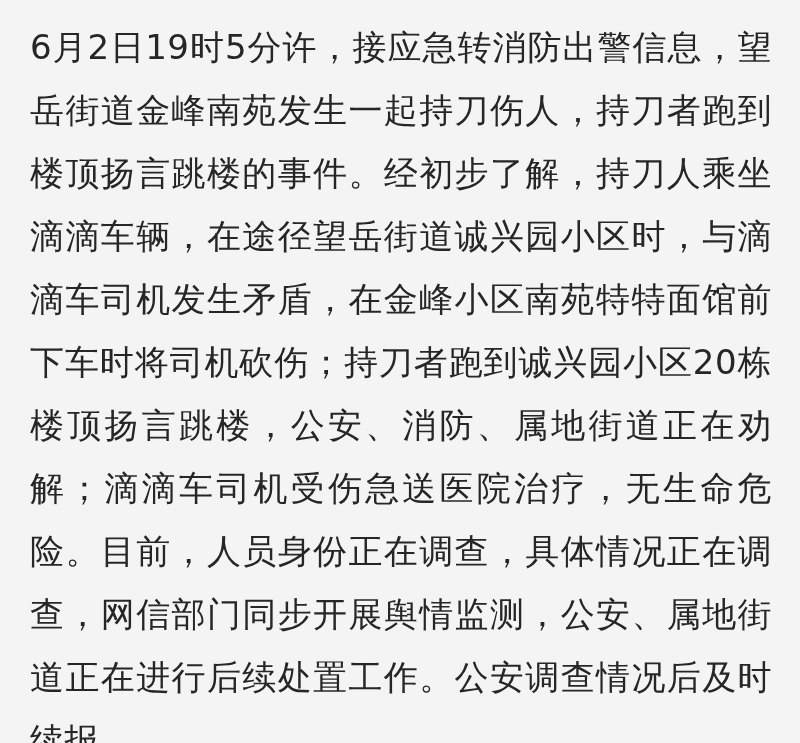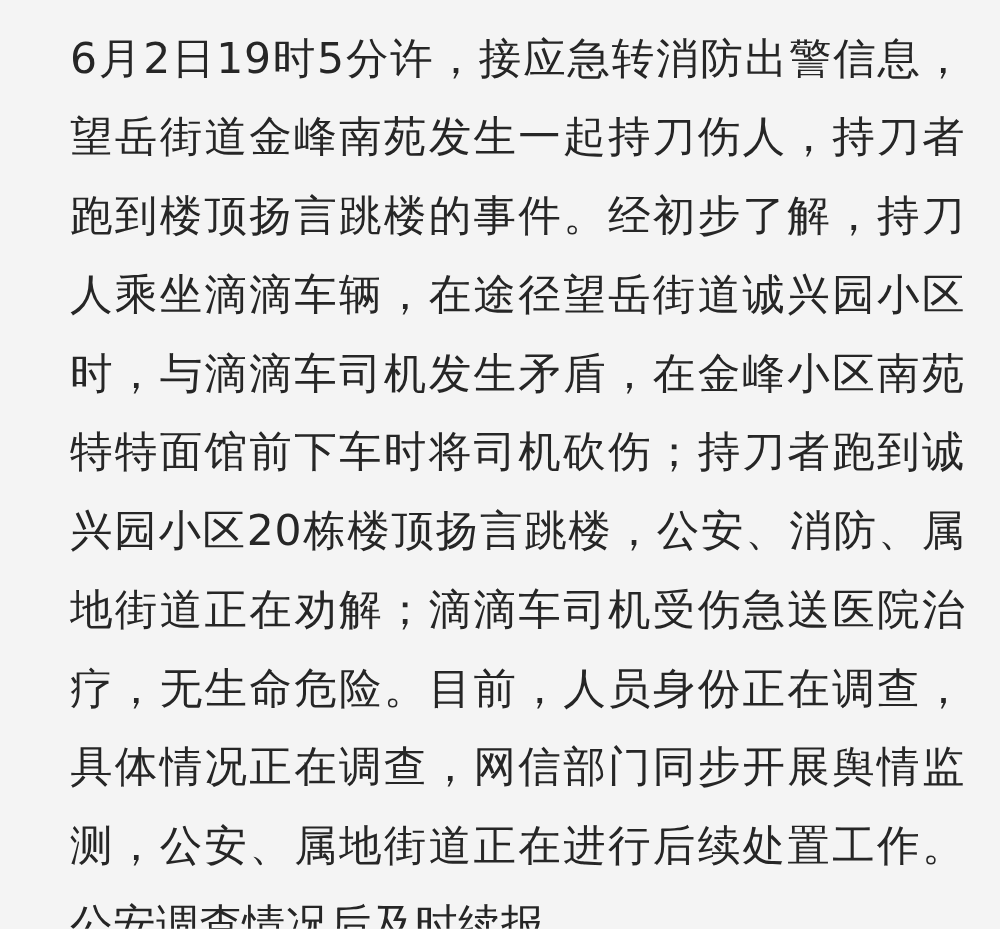--- a/index.html
+++ b/index.html
@@ -11,21 +11,21 @@
     height: 743px;
     background: #f4f4f4;
     font-family: "DejaVu Sans", "Liberation Sans", sans-serif;
     overflow: hidden;
   }
   #document-page {
     width: 800px;
     height: 673px;
     box-sizing: border-box;
     background: #f4f4f4;
-    padding: 16px 28px 10px 56px;
+    padding: 16px 28px 10px 30px;
     display: block;
   }
   #body-text {
     color: #262626;
     font-size: 34px;
     line-height: 63px;
     letter-spacing: 0.5px;
     text-align: justify;
     text-justify: inter-character;
     white-space: pre-wrap;

